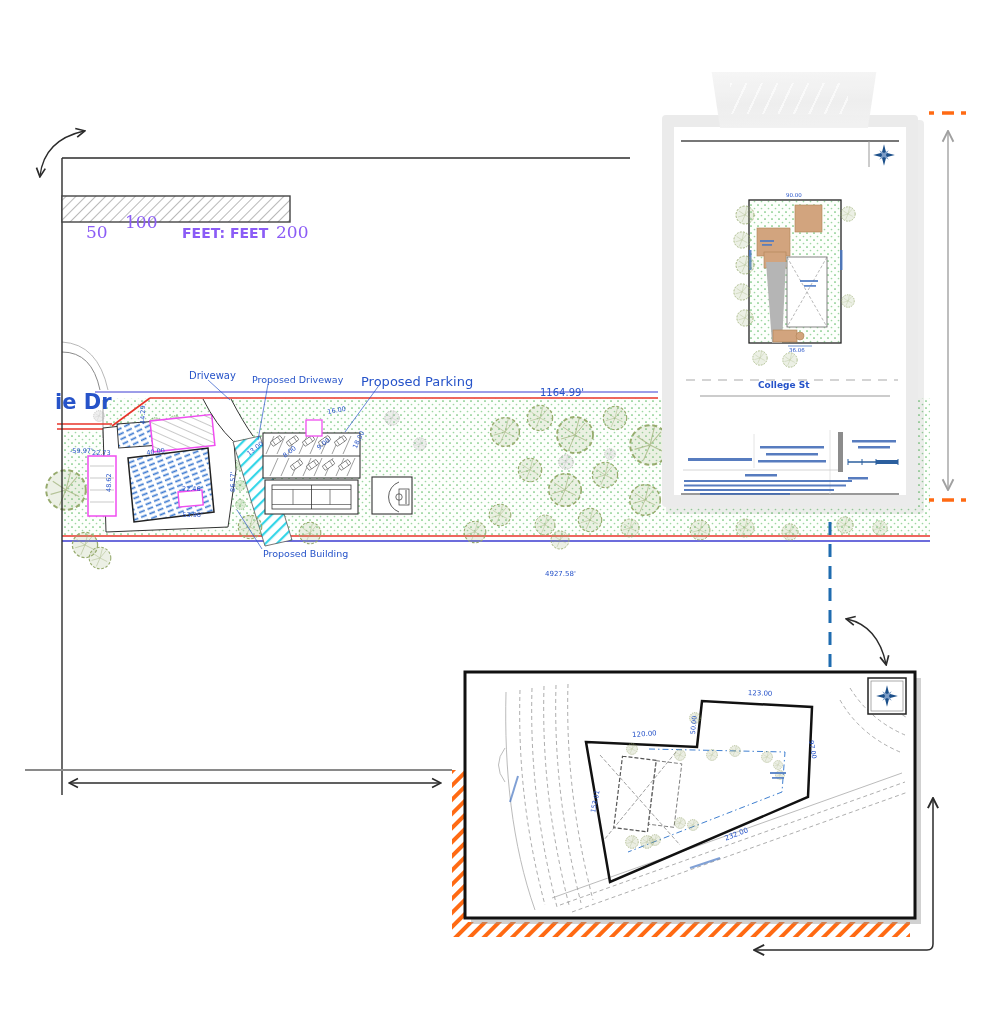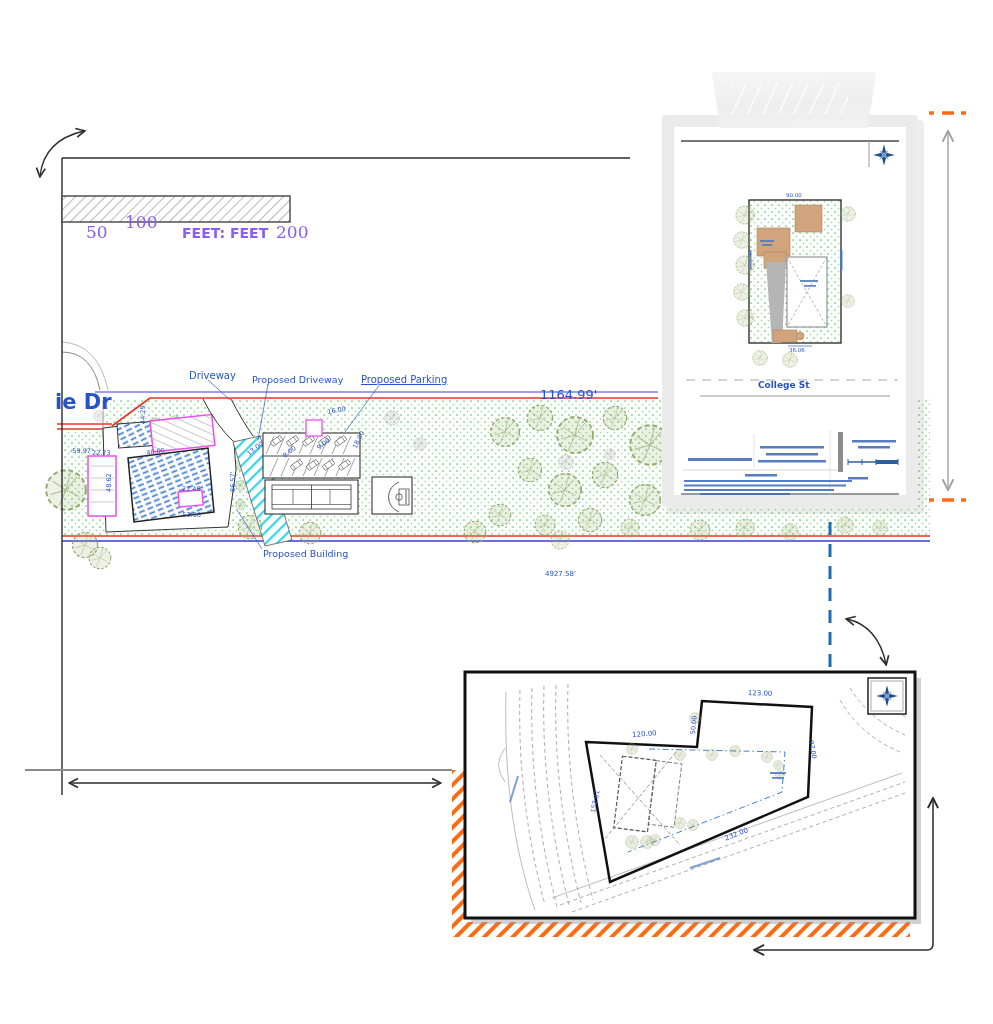--- a/index.html
+++ b/index.html
@@ -398,23 +398,23 @@
 <div class="tape"></div>
 
 <span class="lbl serif dk" style="left:86px;top:224px;font-size:17px;">50</span>
 <span class="lbl serif dk" style="left:125px;top:214px;font-size:17px;">100</span>
 <span class="lbl dk" style="left:182px;top:226px;font-size:14px;font-weight:600;">FEET: FEET</span>
 <span class="lbl serif dk" style="left:276px;top:224px;font-size:17px;">200</span>
 
 <span class="lbl" style="left:55px;top:392px;font-size:21px;font-weight:600;">ie Dr</span>
 <span class="lbl" style="left:189px;top:371px;font-size:10px;">Driveway</span>
 <span class="lbl" style="left:252px;top:375px;font-size:9.5px;">Proposed Driveway</span>
-<span class="lbl" style="left:361px;top:375px;font-size:10px;text-decoration:underline;">Proposed Parking</span>
+<span class="lbl" style="left:361px;top:375px;font-size:13px;">Proposed Parking</span>
 <span class="lbl" style="left:263px;top:549px;font-size:9.5px;">Proposed Building</span>
-<span class="lbl" style="left:540px;top:388px;font-size:13px;">1164.99'</span>
+<span class="lbl" style="left:540px;top:388px;font-size:10px;">1164.99'</span>
 <span class="lbl" style="left:545px;top:533px;font-size:7px;margin-top:38px;">4927.58'</span>
 
 <span class="lbl" style="left:70px;top:430px;font-size:6.5px;margin-top:18px;">-59.97'</span>
 <span class="lbl" style="left:140px;top:424px;font-size:6.5px;transform:rotate(-90deg);">44.29</span>
 <span class="lbl" style="left:92px;top:450px;font-size:6.5px;">22.73</span>
 <span class="lbl" style="left:106px;top:492px;font-size:6.5px;transform:rotate(-90deg);">48.62</span>
 <span class="lbl" style="left:146px;top:450px;font-size:6.5px;transform:rotate(-8deg);">40.00</span>
 <span class="lbl" style="left:182px;top:486px;font-size:6.5px;">22.46</span>
 <span class="lbl" style="left:180px;top:512px;font-size:6.5px;">-53.96'</span>
 <span class="lbl" style="left:230px;top:492px;font-size:6.5px;transform:rotate(-90deg);">86.57'</span>

